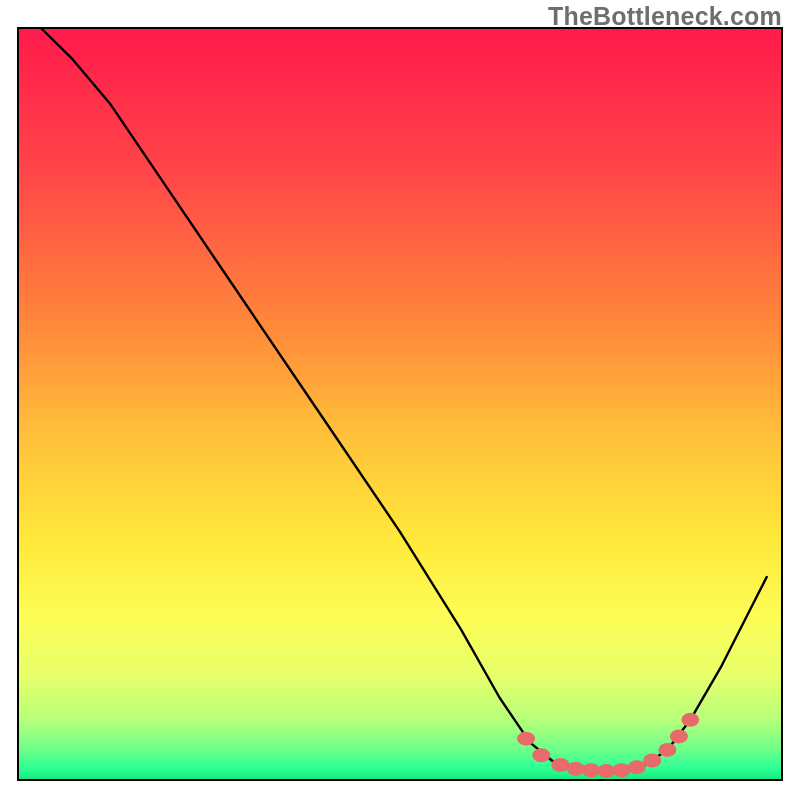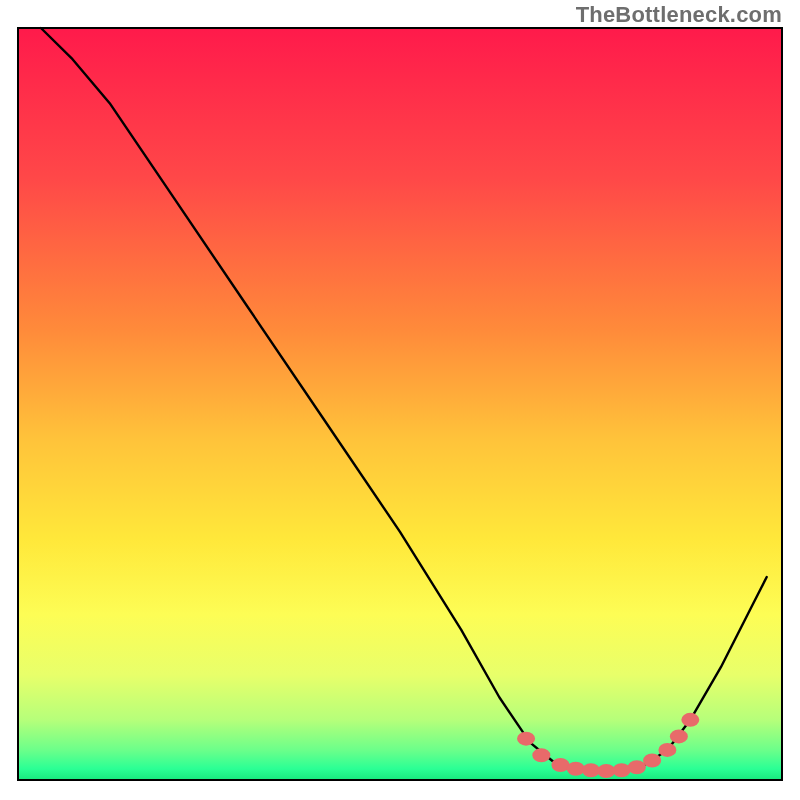--- a/index.html
+++ b/index.html
@@ -13,21 +13,21 @@
   }
   .chart-wrapper {
     position: relative;
     width: 800px;
     height: 800px;
   }
   .watermark {
     position: absolute;
     top: 2px;
     right: 18px;
-    font-size: 22px;
+    font-size: 25px;
     font-weight: 600;
     color: #6e6e6e;
     letter-spacing: 0.2px;
     z-index: 10;
   }
   svg.chart-svg {
     position: absolute;
     top: 0;
     left: 0;
     width: 800px;

